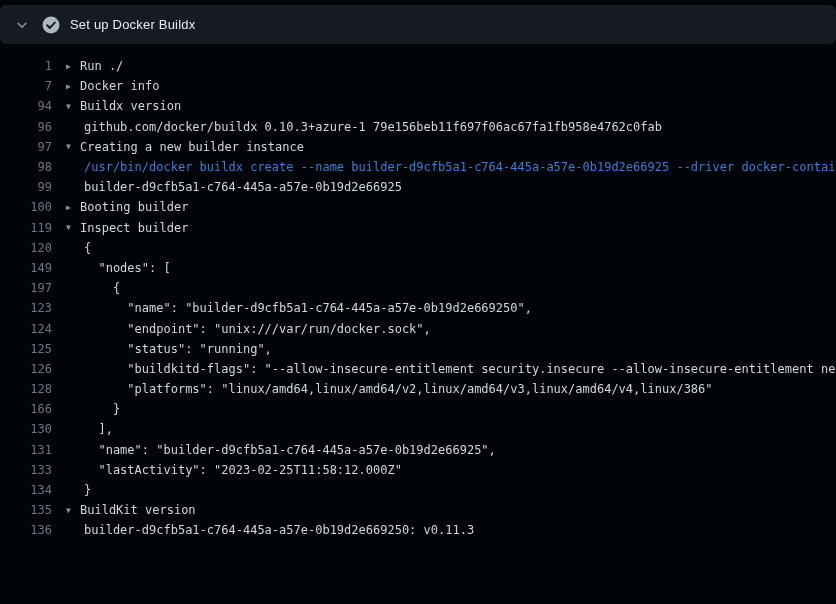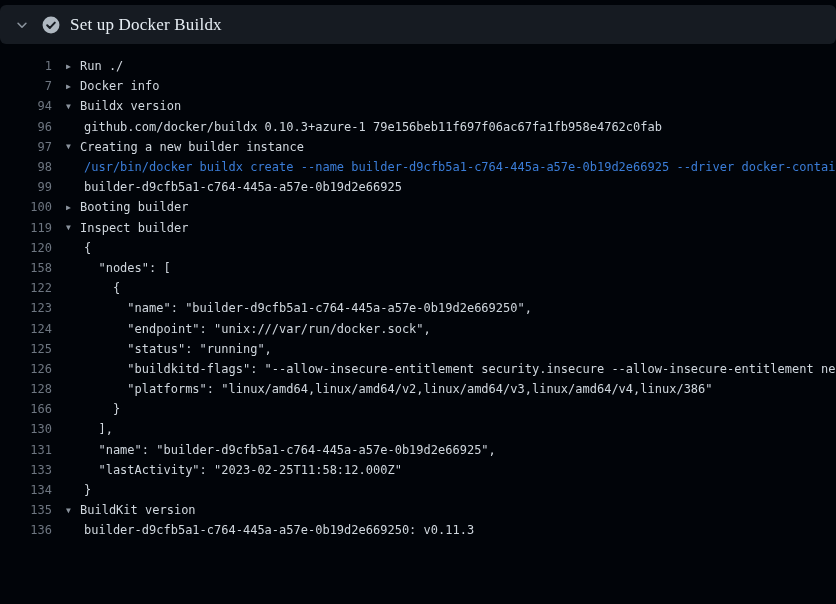--- a/index.html
+++ b/index.html
@@ -26,22 +26,22 @@
     background:var(--header-bg);
     border-radius:6px;
     display:flex;
     align-items:center;
     padding-left:14px;
     cursor:pointer;
   }
   .chevron-wrap{width:16px;height:16px;display:flex;align-items:center;justify-content:center;margin-right:12px;}
   .check-wrap{width:18px;height:18px;margin-right:10px;}
   .step-title{
-    font-family:Liberation Serif, serif;
-    font-size:17px;
+    font-family:Liberation Sans, sans-serif;
+    font-size:13px;
     color:var(--title);
     letter-spacing:.2px;
   }
   .log-area{padding-top:12px;}
   .log-line{
     height:20.2px;
     display:flex;
     align-items:center;
     white-space:pre;
   }
@@ -96,22 +96,22 @@
     <div class="log-line"><span class="ln">1</span><span class="lc t-group"><span class="arrow">▶</span><span class="txt">Run ./</span></span></div>
     <div class="log-line"><span class="ln">7</span><span class="lc t-group"><span class="arrow">▶</span><span class="txt">Docker info</span></span></div>
     <div class="log-line"><span class="ln">94</span><span class="lc t-group"><span class="arrow">▼</span><span class="txt">Buildx version</span></span></div>
     <div class="log-line"><span class="ln">96</span><span class="lc t-output indent"><span class="txt">github.com/docker/buildx 0.10.3+azure-1 79e156beb11f697f06ac67fa1fb958e4762c0fab</span></span></div>
     <div class="log-line"><span class="ln">97</span><span class="lc t-group"><span class="arrow">▼</span><span class="txt">Creating a new builder instance</span></span></div>
     <div class="log-line"><span class="ln">98</span><span class="lc t-command indent"><span class="txt">/usr/bin/docker buildx create --name builder-d9cfb5a1-c764-445a-a57e-0b19d2e66925 --driver docker-container</span></span></div>
     <div class="log-line"><span class="ln">99</span><span class="lc t-output indent"><span class="txt">builder-d9cfb5a1-c764-445a-a57e-0b19d2e66925</span></span></div>
     <div class="log-line"><span class="ln">100</span><span class="lc t-group"><span class="arrow">▶</span><span class="txt">Booting builder</span></span></div>
     <div class="log-line"><span class="ln">119</span><span class="lc t-group"><span class="arrow">▼</span><span class="txt">Inspect builder</span></span></div>
     <div class="log-line"><span class="ln">120</span><span class="lc t-output indent"><span class="txt">{</span></span></div>
-    <div class="log-line"><span class="ln">158</span><span class="lc t-output indent"><span class="txt">  "nodes": [</span></span></div>
-    <div class="log-line"><span class="ln">122</span><span class="lc t-output indent"><span class="txt">    {</span></span></div>
+    <div class="log-line"><span class="ln">149</span><span class="lc t-output indent"><span class="txt">  "nodes": [</span></span></div>
+    <div class="log-line"><span class="ln">197</span><span class="lc t-output indent"><span class="txt">    {</span></span></div>
     <div class="log-line"><span class="ln">123</span><span class="lc t-output indent"><span class="txt">      "name": "builder-d9cfb5a1-c764-445a-a57e-0b19d2e669250",</span></span></div>
     <div class="log-line"><span class="ln">124</span><span class="lc t-output indent"><span class="txt">      "endpoint": "unix:///var/run/docker.sock",</span></span></div>
     <div class="log-line"><span class="ln">125</span><span class="lc t-output indent"><span class="txt">      "status": "running",</span></span></div>
     <div class="log-line"><span class="ln">126</span><span class="lc t-output indent"><span class="txt">      "buildkitd-flags": "--allow-insecure-entitlement security.insecure --allow-insecure-entitlement network.host",</span></span></div>
     <div class="log-line"><span class="ln">128</span><span class="lc t-output indent"><span class="txt">      "platforms": "linux/amd64,linux/amd64/v2,linux/amd64/v3,linux/amd64/v4,linux/386"</span></span></div>
     <div class="log-line"><span class="ln">166</span><span class="lc t-output indent"><span class="txt">    }</span></span></div>
     <div class="log-line"><span class="ln">130</span><span class="lc t-output indent"><span class="txt">  ],</span></span></div>
     <div class="log-line"><span class="ln">131</span><span class="lc t-output indent"><span class="txt">  "name": "builder-d9cfb5a1-c764-445a-a57e-0b19d2e66925",</span></span></div>
     <div class="log-line"><span class="ln">133</span><span class="lc t-output indent"><span class="txt">  "lastActivity": "2023-02-25T11:58:12.000Z"</span></span></div>
     <div class="log-line"><span class="ln">134</span><span class="lc t-output indent"><span class="txt">}</span></span></div>

